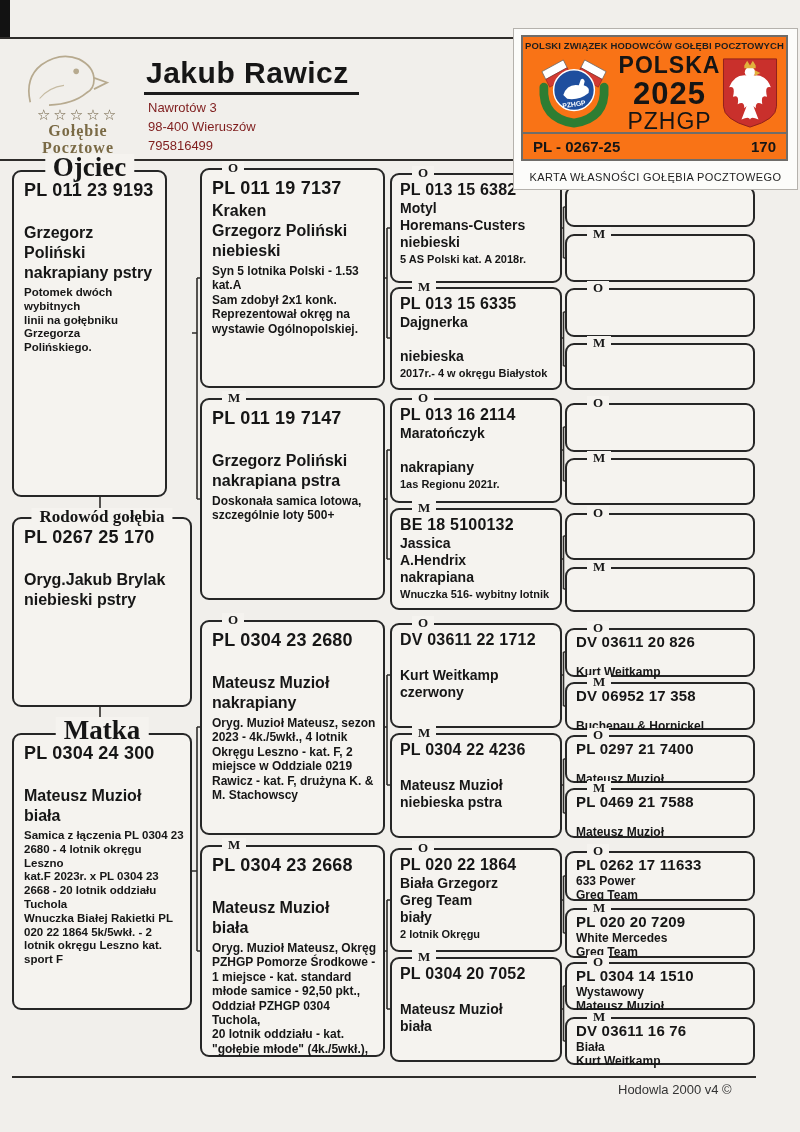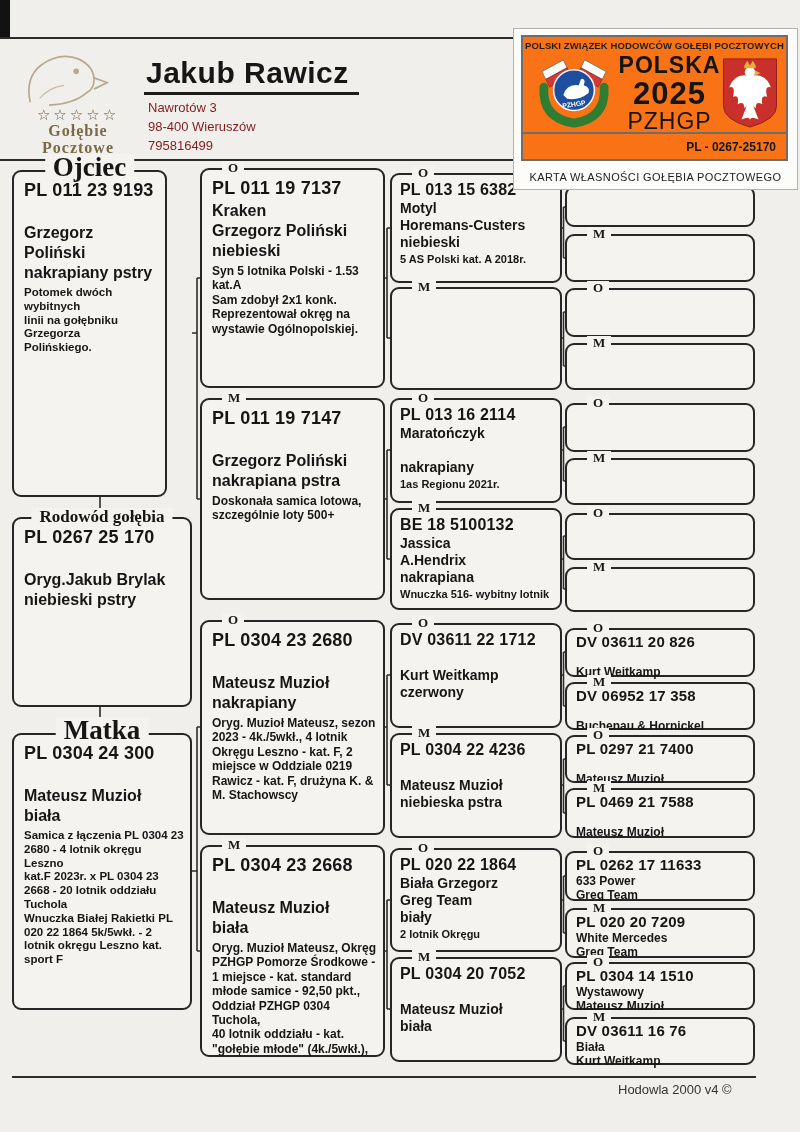--- a/index.html
+++ b/index.html
@@ -23,22 +23,22 @@
         border:1px solid #b5b2ad;z-index:6;}
   .fed-inner{position:absolute;left:7px;top:6px;width:263px;height:122px;border:2px solid #6f6d6a;background:#f97316;}
   .fed-title{margin-top:3px;text-align:center;font-size:9.5px;font-weight:700;letter-spacing:.1px;color:#1d1d1d;}
   .fed-row{position:absolute;left:0;right:0;top:16px;bottom:26px;display:flex;align-items:center;
         justify-content:space-between;padding:0 7px;}
   .fed-center{text-align:center;line-height:1;color:#151515;}
   .fed-country{font-size:23px;font-weight:600;letter-spacing:1px;}
   .fed-year{font-size:31px;font-weight:800;letter-spacing:1px;margin:1px 0;}
   .fed-org{font-size:23px;font-weight:500;letter-spacing:1px;}
   .fed-bottom{position:absolute;left:0;right:0;bottom:0;height:25px;border-top:2px solid #6f6d6a;
-        display:flex;justify-content:flex-end;align-items:center;padding:0 10px;
-        font-size:12px;font-weight:700;}
+        display:flex;justify-content:space-between;align-items:center;padding:0 10px;
+        font-size:15px;font-weight:700;}
   .fed-caption{position:absolute;left:0;bottom:6px;width:100%;text-align:center;font-size:11px;
         letter-spacing:.4px;color:#1d1d1d;}
 
   
   .pbox{position:absolute;background:#f5f3ef;border:2px solid #262626;border-radius:9px;
         box-sizing:border-box;z-index:2;}
   .lbl{position:absolute;top:-9px;left:20px;background:#f5f3ef;padding:0 6px;line-height:1;
         font-family:"Liberation Serif",serif;font-weight:700;font-size:13px;color:#161616;}
   .lbl:empty{display:none;}
   .tlbl{position:absolute;left:50%;transform:translateX(-50%);background:#f5f3ef;padding:0 8px;
@@ -231,37 +231,44 @@
       <div class="ring">PL 0304 23 2668</div>
       <div class="name">
 Mateusz Muzioł
 biała</div>
       <div class="info">Oryg. Muzioł Mateusz, Okręg
 PZHGP Pomorze Środkowe -
 1 miejsce - kat. standard
 młode samice - 92,50 pkt.,
 Oddział PZHGP 0304
 Tuchola,
-40 lotnik oddziału - kat.
+20 lotnik oddziału - kat.
 "gołębie młode" (4k./5wkł.),</div>
     </div>
   </div>
 
   <div class="pbox c3" style="left:390px;top:173px;width:172px;height:110px;">
     <span class="lbl">O</span>
     <div class="content">
       <div class="ring">PL 013 15 6382</div>
       <div class="name">Motyl
 Horemans-Custers
 niebieski</div>
       <div class="info">5 AS Polski kat. A 2018r.</div>
     </div>
   </div>
   <div class="pbox c3" style="left:390px;top:287px;width:172px;height:103px;">
     <span class="lbl">M</span>
+    <div class="content">
+      <div class="ring">PL 013 15 6335</div>
+      <div class="name">Dajgnerka
+
+niebieska</div>
+      <div class="info">2017r.- 4 w okręgu Białystok</div>
+    </div>
   </div>
   <div class="pbox c3" style="left:390px;top:398px;width:172px;height:105px;">
     <span class="lbl">O</span>
     <div class="content">
       <div class="ring">PL 013 16 2114</div>
       <div class="name">Maratończyk
 
 nakrapiany</div>
       <div class="info">1as Regionu 2021r.</div>
     </div>

